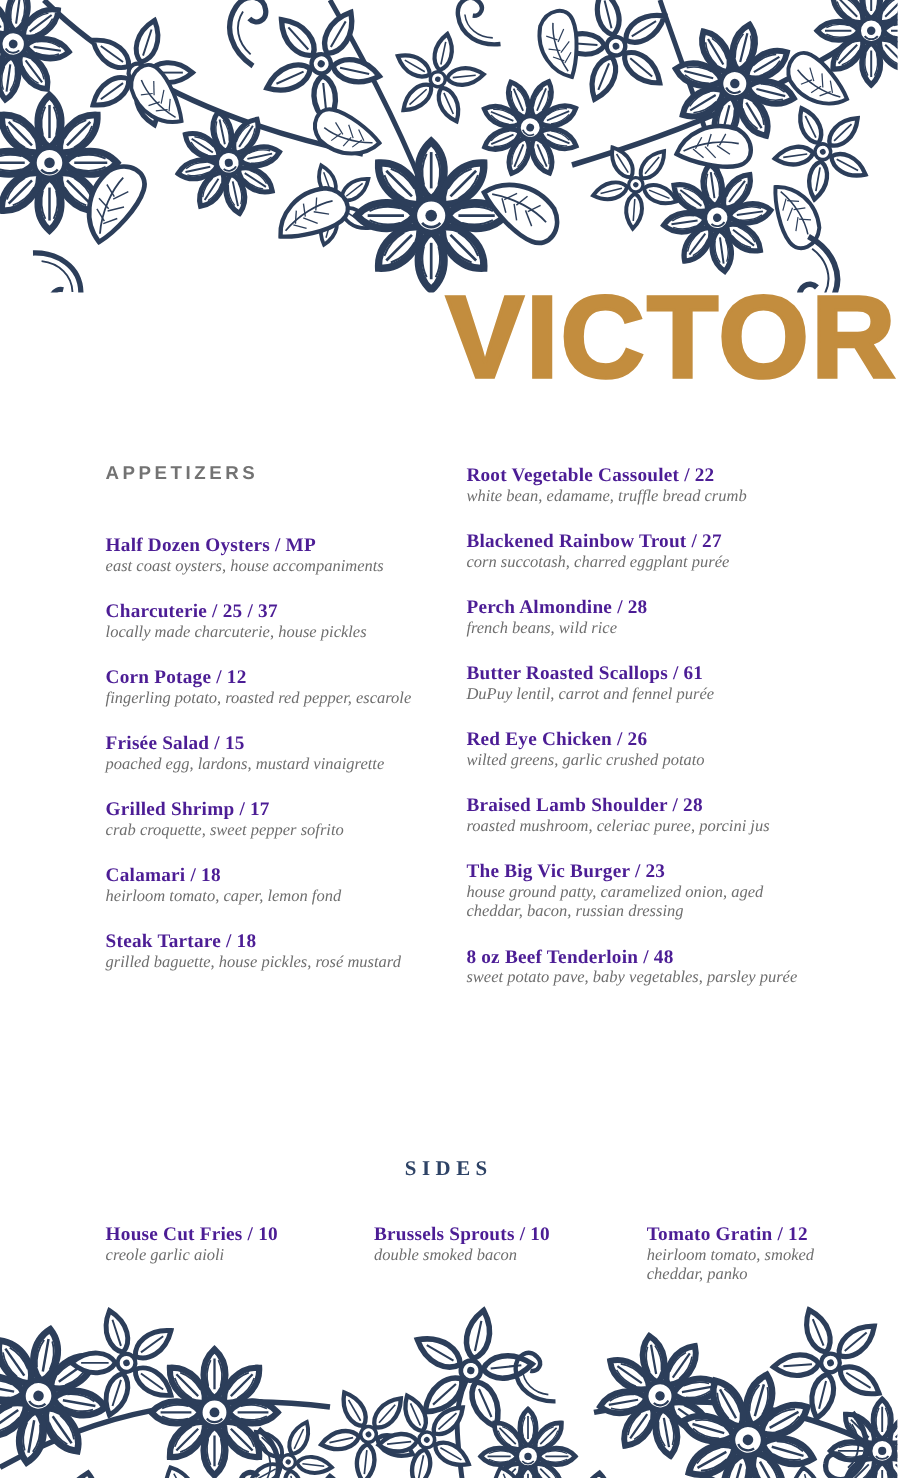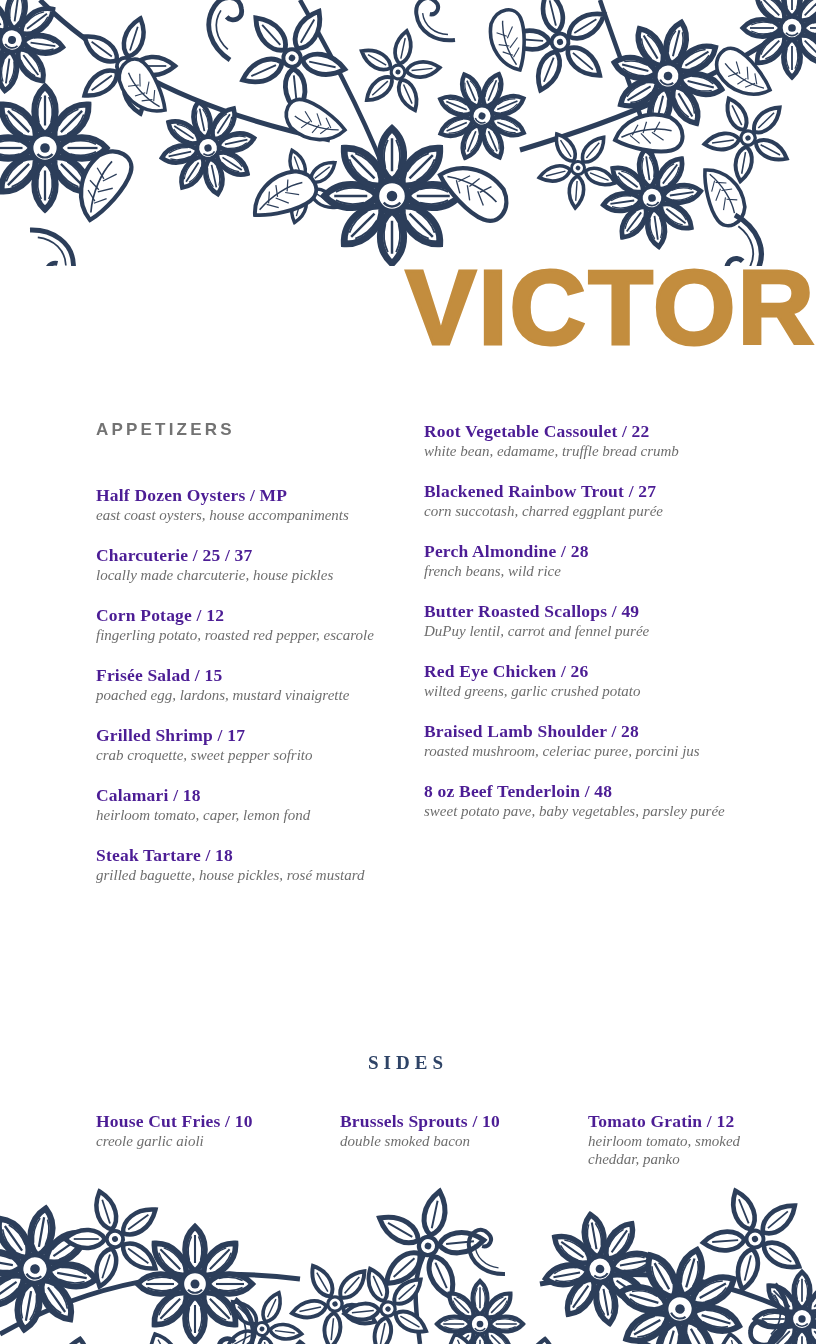--- a/index.html
+++ b/index.html
@@ -197,34 +197,38 @@
     <div class="item-title">Blackened Rainbow Trout / 27</div>
     <div class="item-desc">corn succotash, charred eggplant purée</div>
   </div>
 
   <div class="item">
     <div class="item-title">Perch Almondine / 28</div>
     <div class="item-desc">french beans, wild rice</div>
   </div>
 
   <div class="item">
-    <div class="item-title">Butter Roasted Scallops / 49</div>
+    <div class="item-title">Butter Roasted Scallops / 61</div>
     <div class="item-desc">DuPuy lentil, carrot and fennel purée</div>
   </div>
 
   <div class="item">
     <div class="item-title">Red Eye Chicken / 26</div>
     <div class="item-desc">wilted greens, garlic crushed potato</div>
   </div>
 
   <div class="item">
     <div class="item-title">Braised Lamb Shoulder / 28</div>
     <div class="item-desc">roasted mushroom, celeriac puree, porcini jus</div>
   </div>
 
+  <div class="item">
+    <div class="item-title">The Big Vic Burger / 23</div>
+    <div class="item-desc">house ground patty, caramelized onion, aged cheddar, bacon, russian dressing</div>
+  </div>
 
   <div class="item">
     <div class="item-title">8 oz Beef Tenderloin / 48</div>
     <div class="item-desc">sweet potato pave, baby vegetables, parsley purée</div>
   </div>
 </div>
   </div>
 </div>
 
 <div class="sides">

